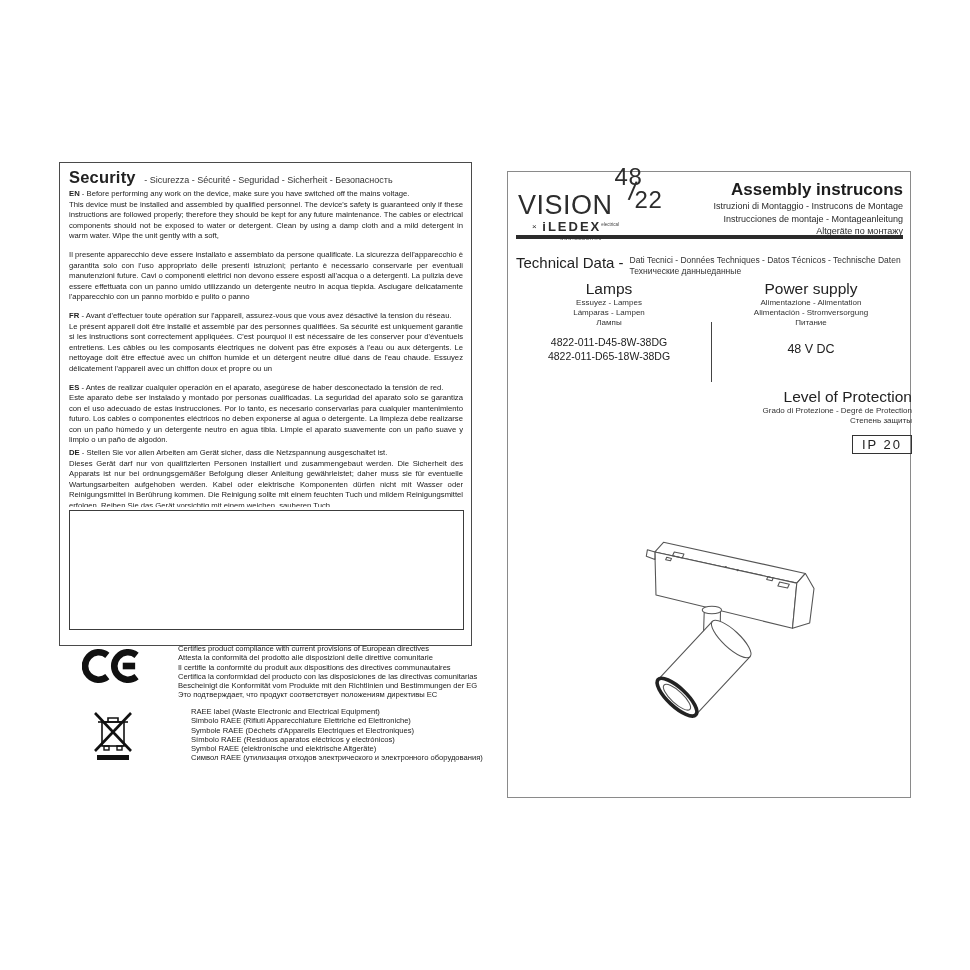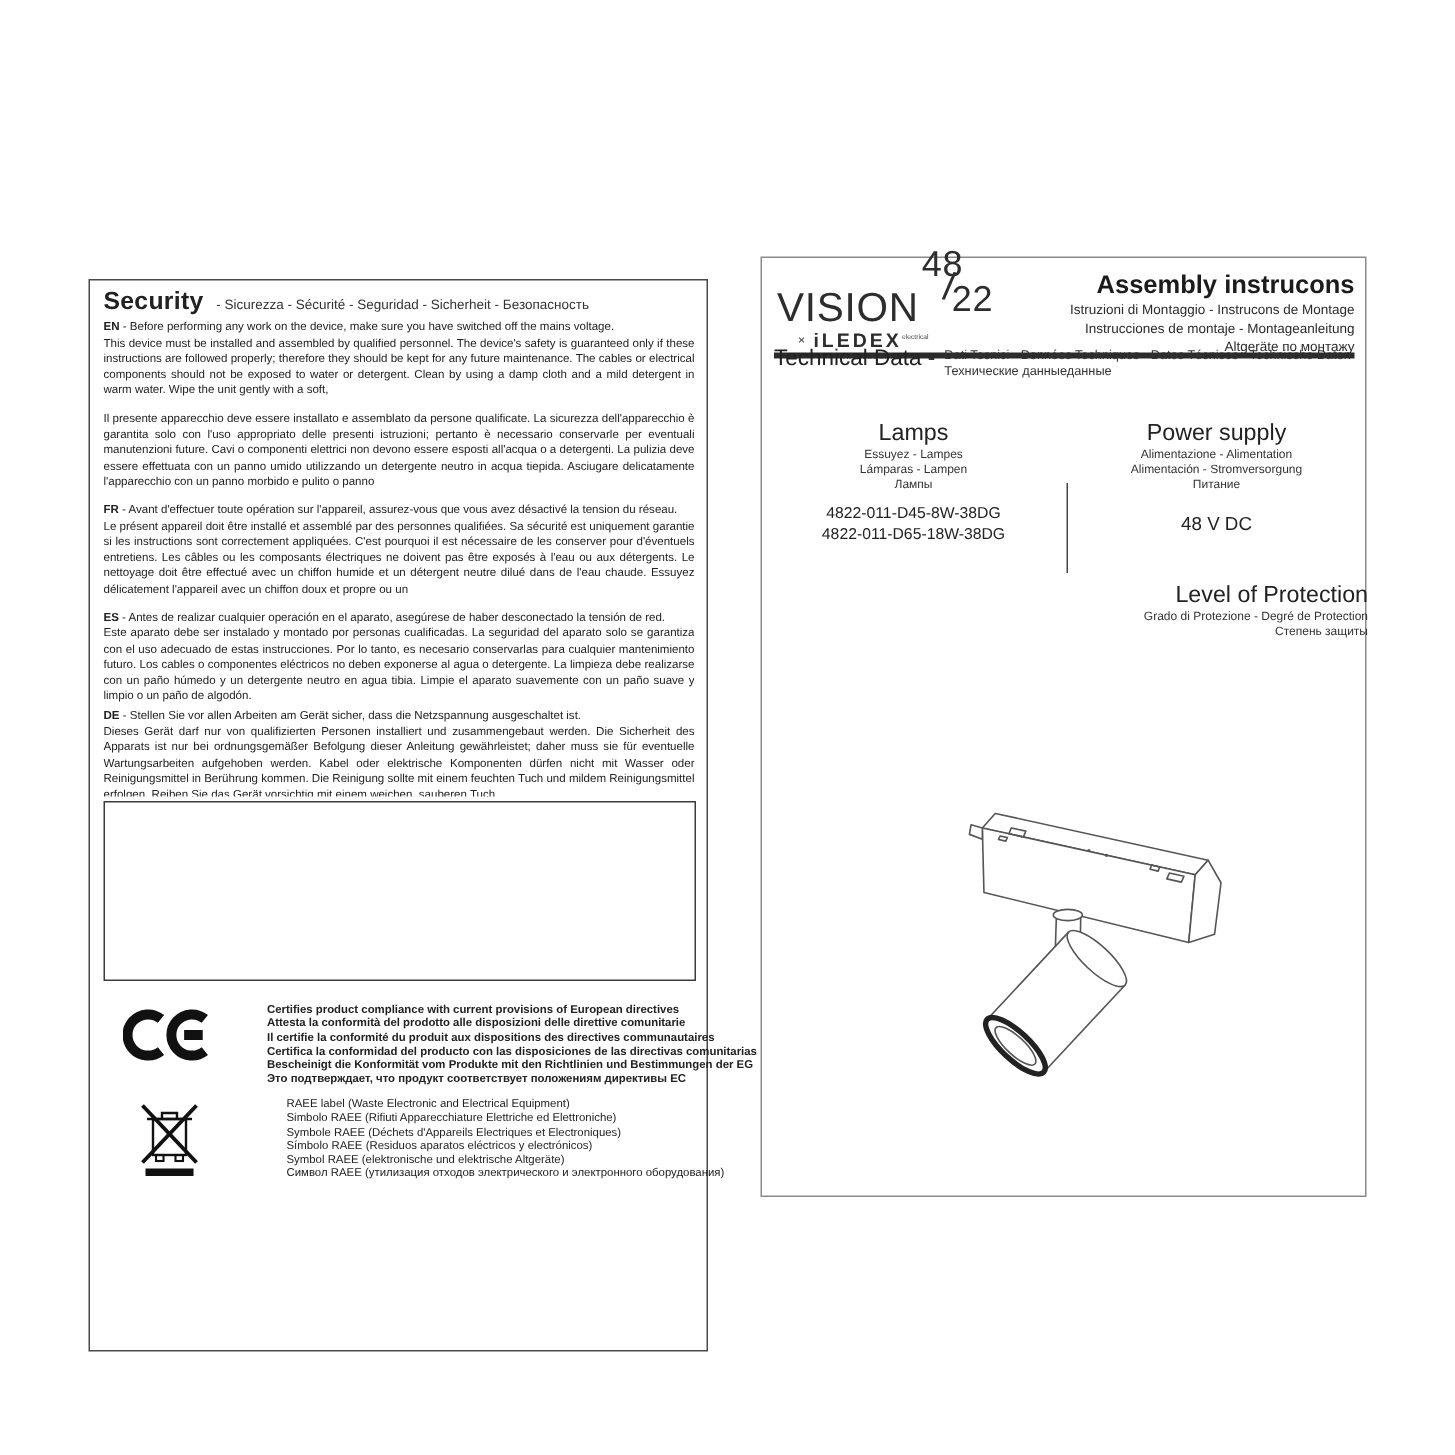--- a/index.html
+++ b/index.html
@@ -2,60 +2,60 @@
 <html><head>
 <meta charset="utf-8">
 <style>
   html,body{margin:0;padding:0;}
   body{
     width:970px;height:970px;background:#ffffff;position:relative;
     font-family:"Liberation Sans","DejaVu Sans",sans-serif;color:#2a2a2a;
     -webkit-font-smoothing:antialiased;
   }
   .page{position:absolute;background:#fff;box-sizing:border-box;}
-  .page-left{left:59px;top:186px;width:413px;height:715px;border:1.5px solid #4a4a4a;}
+  .page-left{left:59px;top:162px;width:413px;height:484px;border:1.5px solid #4a4a4a;}
   .page-right{left:507px;top:171px;width:404px;height:627px;border:1.5px solid #8a8a8a;}
 
   
   .sec-head{position:absolute;left:9px;top:5px;white-space:nowrap;}
   .sec-title{font-size:16.5px;font-weight:600;letter-spacing:.2px;color:#222;}
   .sec-langs{font-size:9px;color:#333;margin-left:4px;}
   .paras{position:absolute;left:9px;top:26px;width:394px;height:318px;overflow:hidden;}
   .para{margin-bottom:8px;}
   .para.tight{margin-bottom:2px;}
   .p-intro{font-size:7.7px;line-height:10.6px;color:#222;}
   .p-code{font-weight:bold;}
   .p-body{font-size:7.7px;line-height:10.6px;text-align:justify;color:#222;}
   .empty-box{position:absolute;left:9px;top:347px;width:393px;height:118px;border:1px solid #3c3c3c;}
   .cert-row{position:absolute;display:flex;align-items:flex-start;}
   .ce-row{left:22px;top:481px;}
   .raee-row{left:33px;top:544px;}
   .cert-icon{flex:0 0 auto;}
-  .ce-row .cert-text{margin-left:34px;font-weight:bold;}
+  .ce-row .cert-text{margin-left:34px;}
   .raee-row .cert-text{margin-left:58px;}
   .cert-text{font-size:7.6px;line-height:9.3px;color:#222;}
   .cert-text div{white-space:nowrap;}
 
   
   .rp-header{position:absolute;left:8px;top:8px;right:7px;height:54px;}
   .logo{position:absolute;left:2px;top:4px;width:160px;color:#2d2d2d;}
   .logo-main{font-size:27px;letter-spacing:.5px;white-space:nowrap;}
   .frac{display:inline-block;position:relative;width:44px;height:30px;vertical-align:baseline;}
   .f48{position:absolute;left:2px;top:-21px;font-size:24px;}
   .fsl{position:absolute;left:16px;top:-8px;font-size:26px;transform:rotate(8deg);}
   .f22{position:absolute;left:22px;top:2px;font-size:24px;}
   .logo-sub{font-size:13px;font-weight:600;letter-spacing:2px;margin:-2px 0 0 14px;white-space:nowrap;}
   .logo-sub .xmark{font-size:8px;font-weight:normal;vertical-align:2px;letter-spacing:0;}
   .logo-sub sup{font-size:4.5px;font-weight:normal;letter-spacing:0;color:#444;}
   .logo-url{font-size:5px;color:#555;margin:1px 0 0 42px;letter-spacing:.4px;}
   .asm{position:absolute;right:0;top:0;text-align:right;}
   .asm-title{font-size:17px;font-weight:600;color:#1c1c1c;}
   .asm-sub{font-size:9px;line-height:12.5px;color:#2a2a2a;}
   .thick-rule{position:absolute;left:8px;right:7px;top:63px;height:3.5px;background:#2b2b2b;}
-  .tech-row{position:absolute;left:8px;top:58px;display:flex;align-items:flex-start;justify-content:space-between;}
+  .tech-row{position:absolute;left:8px;top:82px;display:flex;align-items:flex-start;justify-content:space-between;}
   .tech-title{font-size:15px;color:#222;white-space:nowrap;}
   .tech-langs{font-size:8.5px;line-height:11px;margin:1px 0 0 6px;color:#333;}
   .col{position:absolute;top:108px;width:202px;text-align:center;}
   .col-left{left:0;}
   .col-right{left:202px;}
   .col-title{font-size:15.5px;color:#222;}
   .col-sub{font-size:8px;line-height:10px;color:#333;}
   .divider{position:absolute;left:203px;top:150px;width:1px;height:60px;background:#444;}
   .models{position:absolute;left:0;top:163px;width:202px;text-align:center;font-size:10.5px;line-height:14px;color:#222;}
   .psu-val{position:absolute;left:202px;top:170px;width:202px;text-align:center;font-size:12.5px;color:#222;}
@@ -188,20 +188,21 @@
     <div>4822-011-D45-8W-38DG</div>
     <div>4822-011-D65-18W-38DG</div>
   </div>
 
   <div class="psu-val">48 V DC</div>
 
   <div class="prot">
     <div class="prot-title">Level of Protection</div>
     <div class="prot-sub">Grado di Protezione - Degré de Protection</div>
     <div class="prot-sub">Степень защиты</div>
+    <div><span class="ip-box">IP 20</span></div>
   </div>
 
   <div class="product">
     <svg width="200" height="215" viewBox="0 0 180 200">
       <g fill="#ffffff" stroke="#555" stroke-width="1" stroke-linejoin="round">
 
         <path d="M22,26 L30,17 L162,46 L154,55 Z"></path>
         <path d="M22,26 L154,55 L150,97 L23,66 Z"></path>
         <path d="M154,55 L162,46 L170,60 L166,92 L150,97 Z"></path>
 

